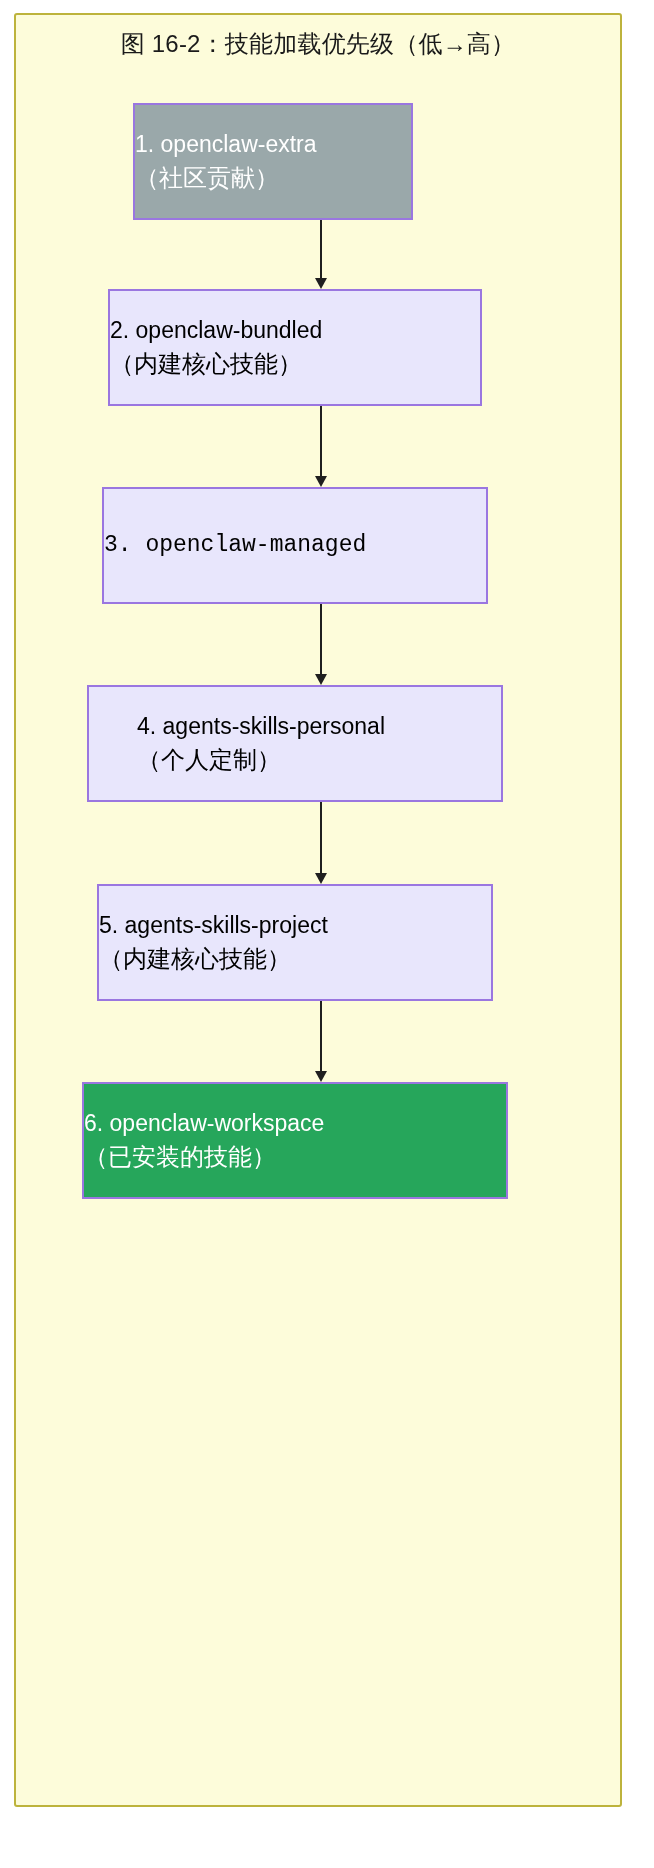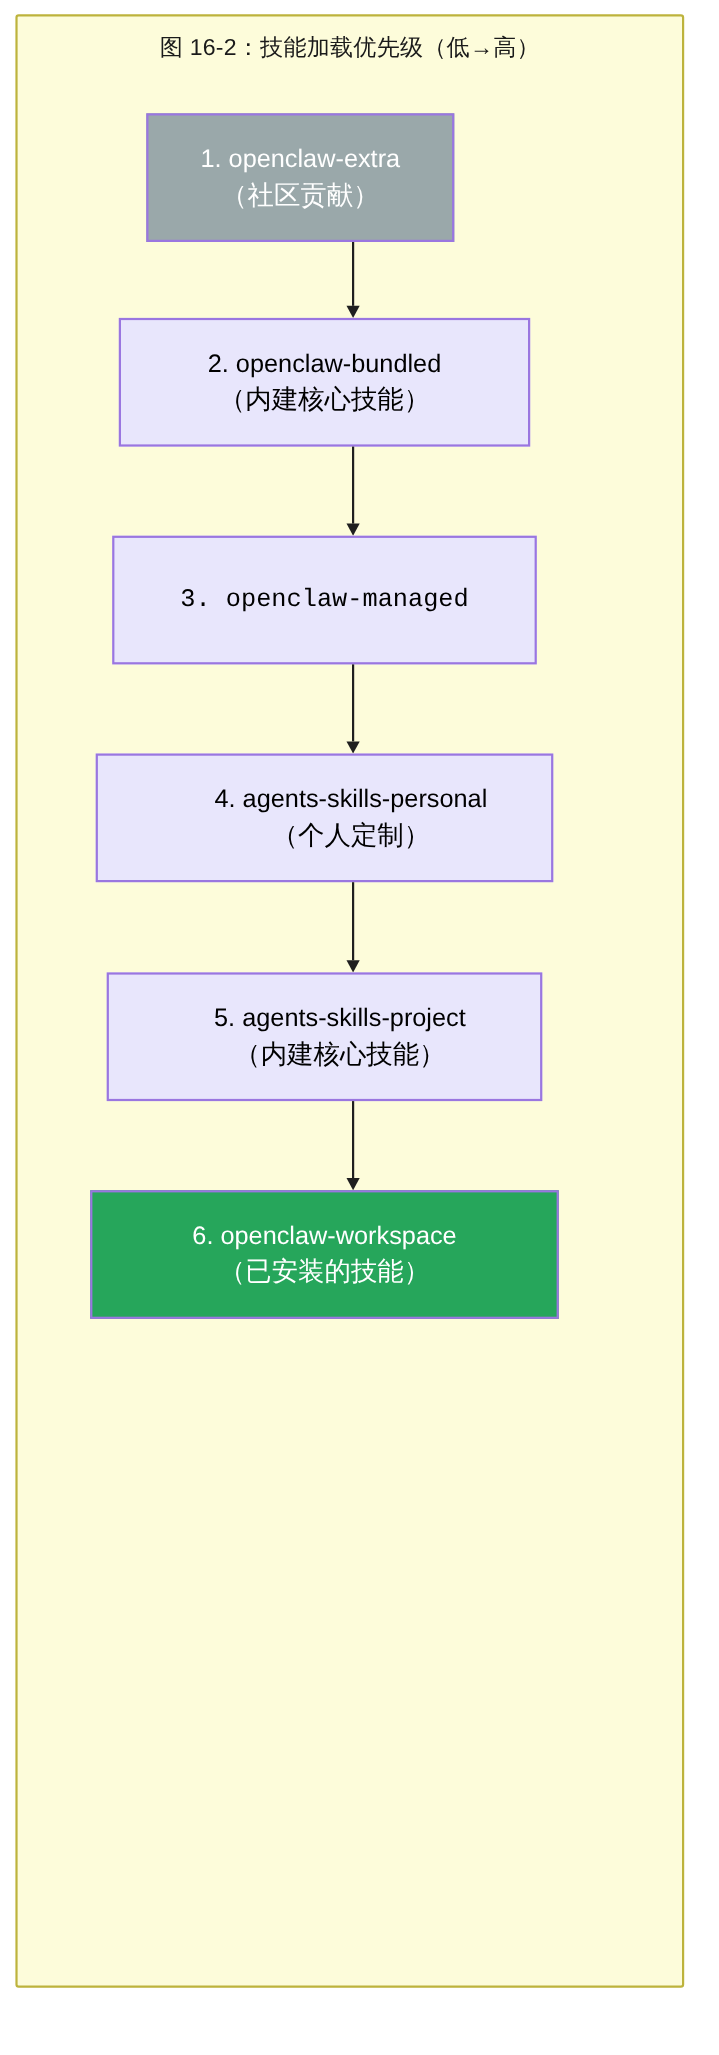--- a/index.html
+++ b/index.html
@@ -26,21 +26,21 @@
     border-radius: 3px;
     box-sizing: border-box;
   }
 
   #figure-title {
     position: absolute;
     left: 0;
     top: 13px;
     width: 100%;
     text-align: center;
-    font-size: 21px;
+    font-size: 24px;
     line-height: 32px;
     color: #1a1a1a;
     font-family: "Liberation Sans", "DejaVu Sans", sans-serif;
     letter-spacing: 0.2px;
     white-space: nowrap;
   }
 
   #flow {
     position: absolute;
     left: 0;
@@ -48,21 +48,21 @@
     width: 604px;
     height: 1790px;
   }
 
   .node {
     position: absolute;
     box-sizing: border-box;
     border: 2px solid #9a76e0;
     display: flex;
     flex-direction: column;
-    align-items: center;
+    align-items: flex-start;
     justify-content: center;
     text-align: center;
     line-height: 1.42;
   }
   .node .line1 {
     font-size: 23px;
     white-space: nowrap;
   }
   .node .line2 {
     font-size: 24px;
@@ -146,21 +146,21 @@
     <div class="node default" style="left:71px; top:670px; width:416px; height:117px;padding-left:48px;">
       <div class="line1">4. agents-skills-personal</div>
       <div class="line2">（个人定制）</div>
     </div>
 
     <div class="connector" style="left:304px; top:787px; width:2px; height:82px;">
       <div class="stem" style="height:71px;"></div>
       <div class="head" style="top:71px;"></div>
     </div>
 
-    <div class="node default" style="left:81px; top:869px; width:396px; height:117px;padding-left:28px;">
+    <div class="node default" style="left:81px; top:869px; width:396px; height:117px;">
       <div class="line1">5. agents-skills-project</div>
       <div class="line2">（内建核心技能）</div>
     </div>
 
     <div class="connector" style="left:304px; top:986px; width:2px; height:81px;">
       <div class="stem" style="height:70px;"></div>
       <div class="head" style="top:70px;"></div>
     </div>
 
     <div class="node highlight" style="left:66px; top:1067px; width:426px; height:117px;">

